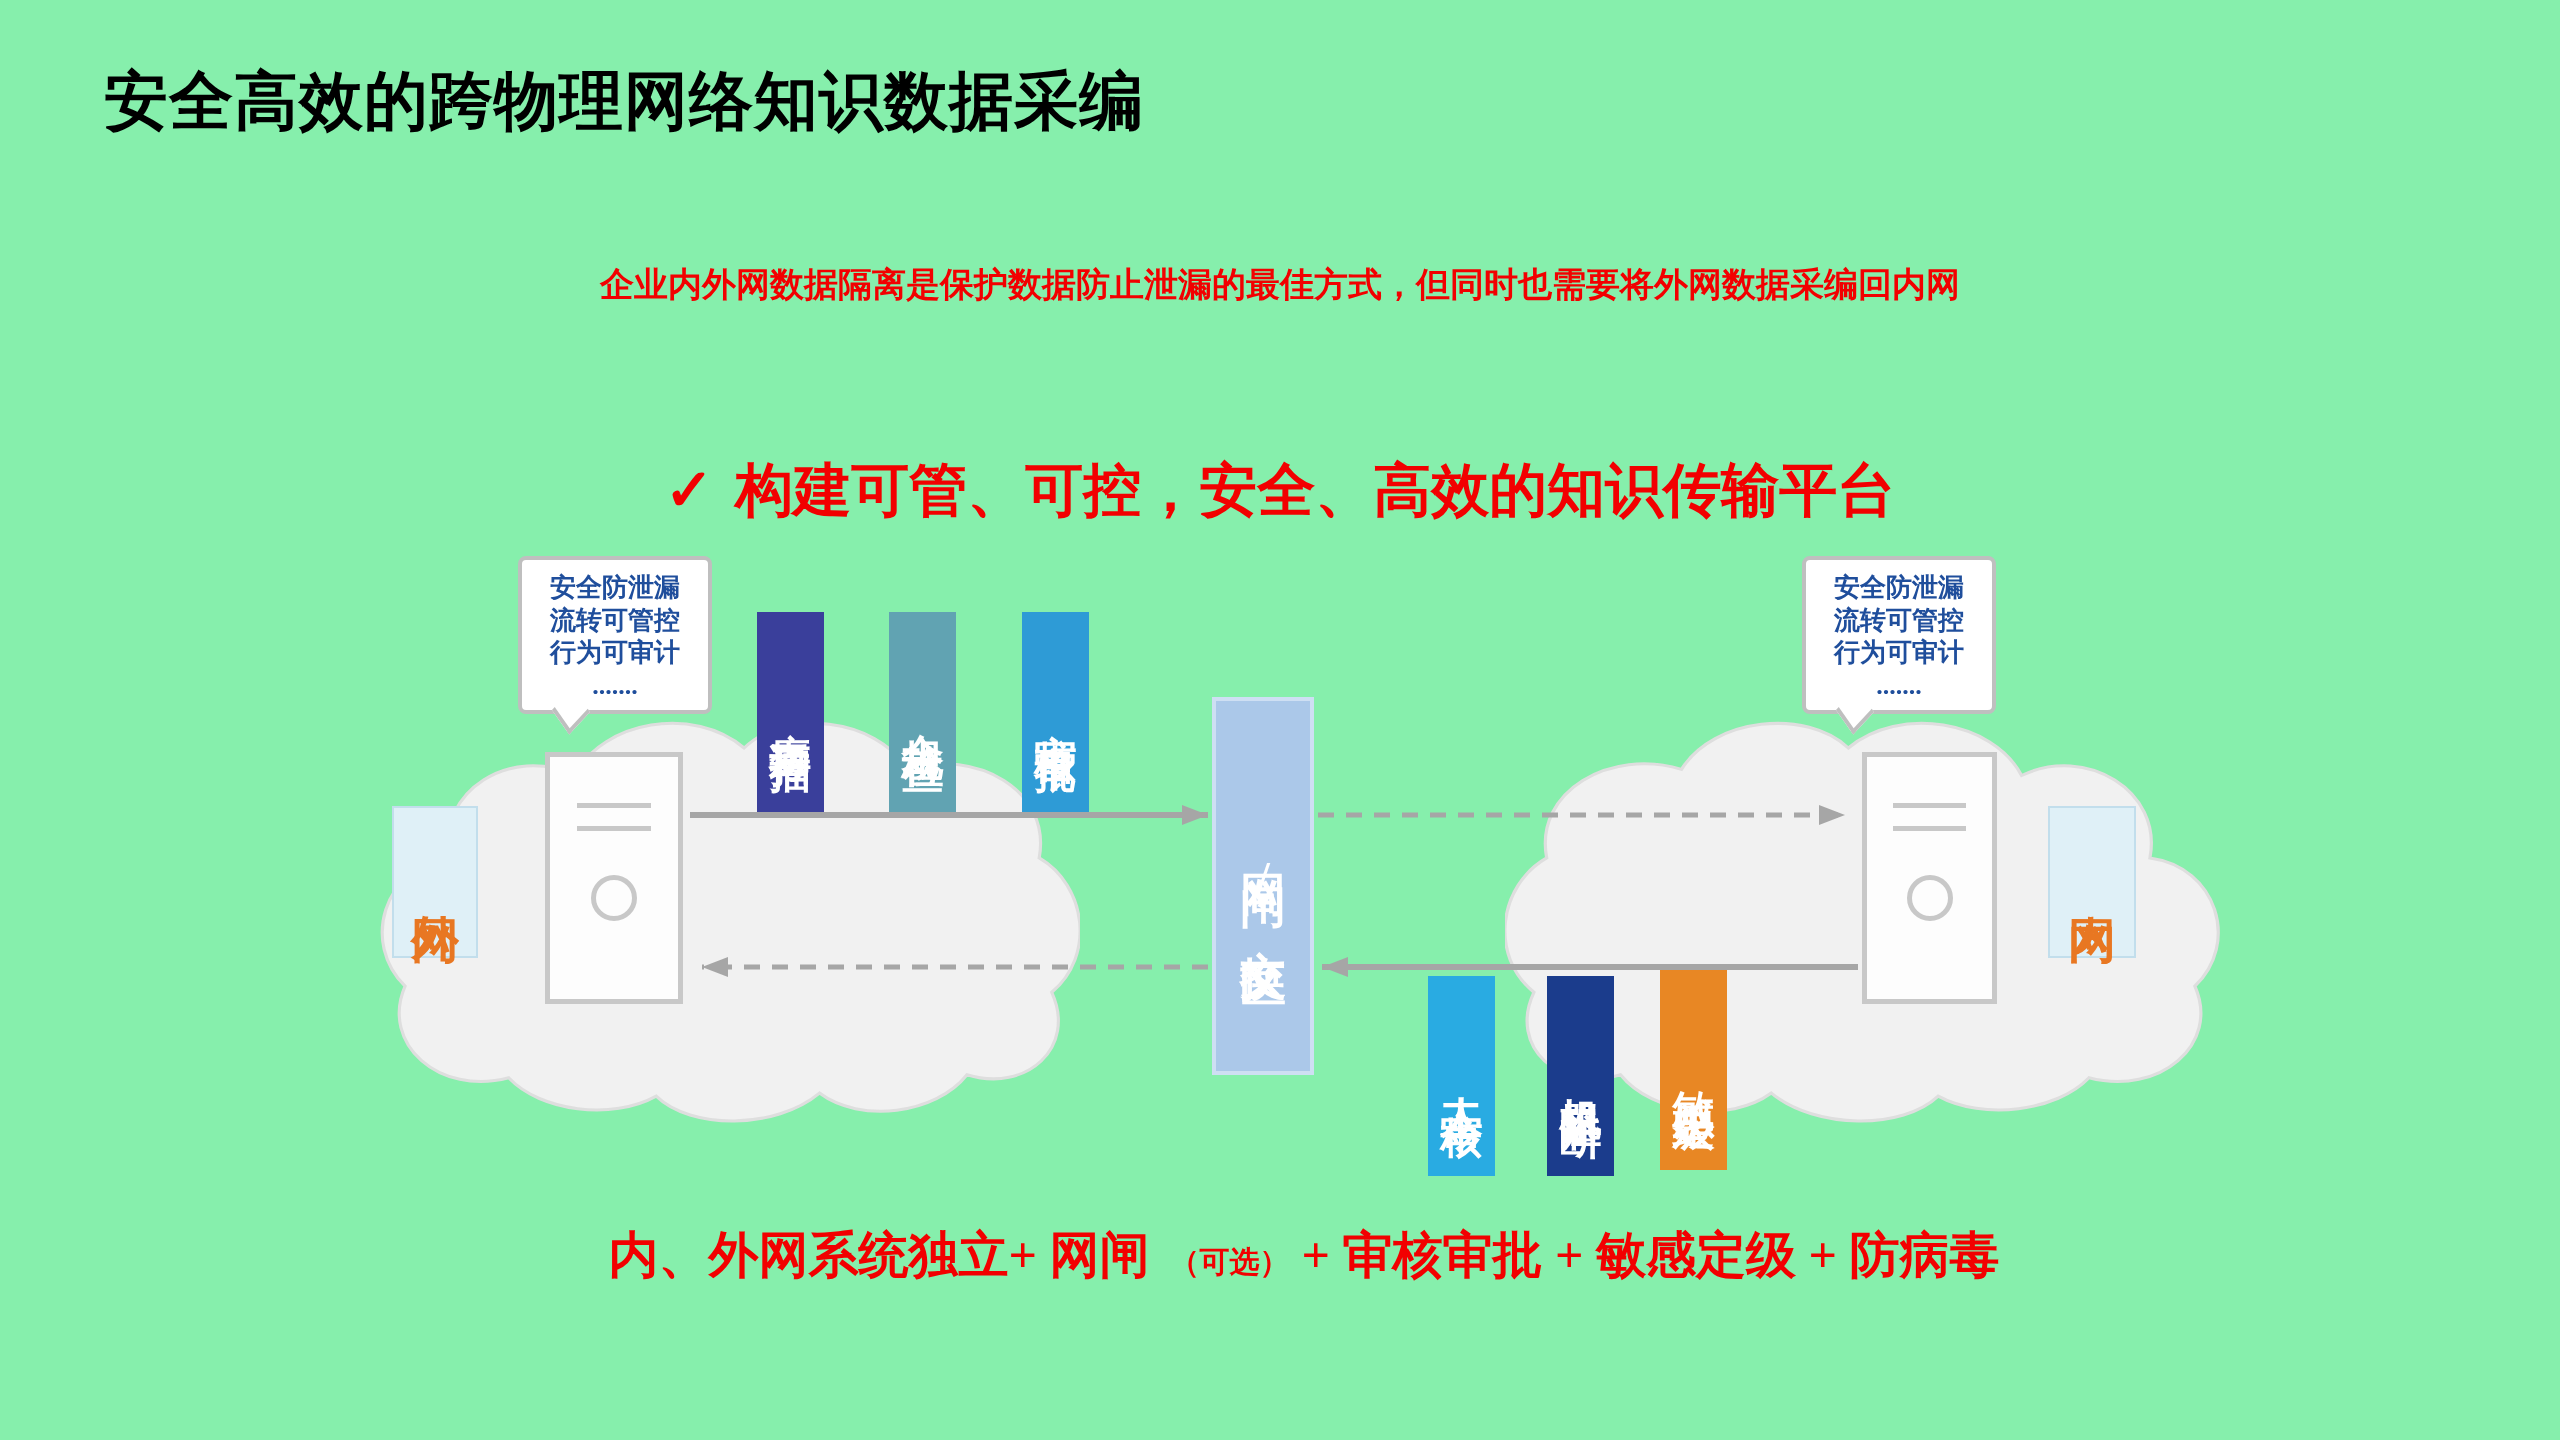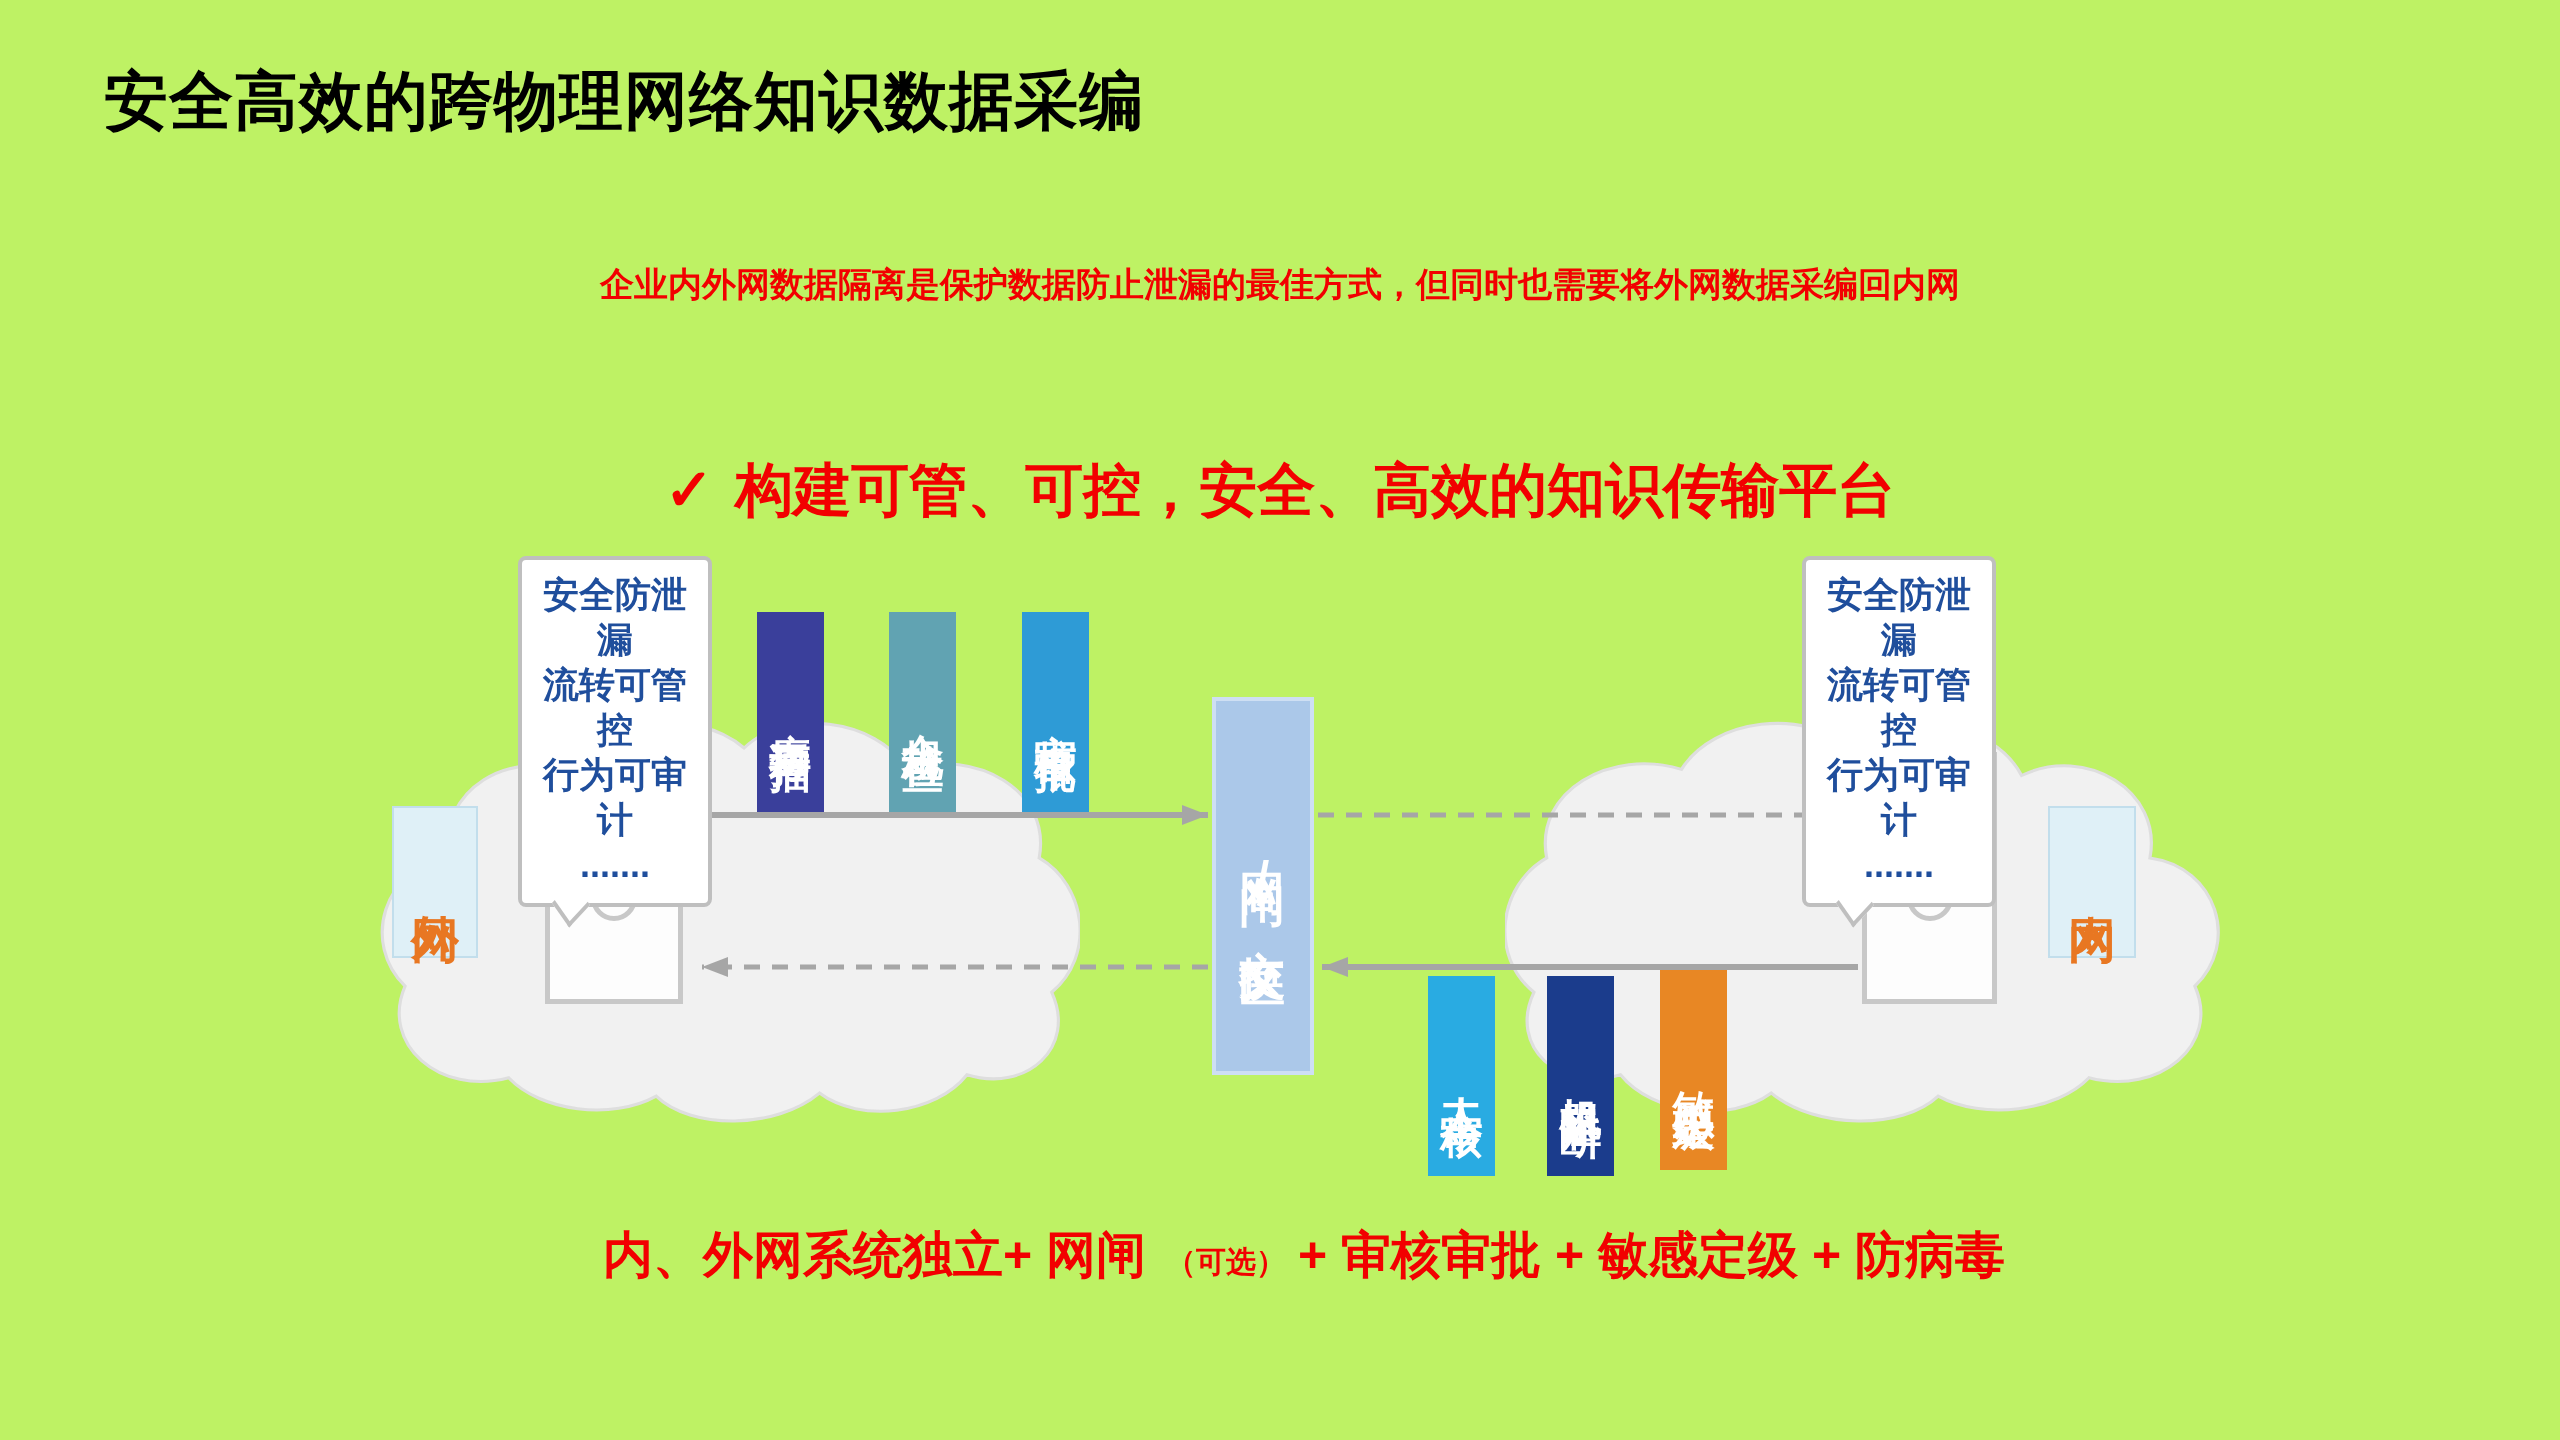--- a/index.html
+++ b/index.html
@@ -1,19 +1,19 @@
 <!DOCTYPE html>
 <html><head>
 <meta charset="utf-8">
 <style>
   html,body { margin:0; padding:0; background:#ffffff; }
   .canvas {
-    position:relative; width:2560px; height:1440px; background:#bef264;
+    position:relative; width:2560px; height:1440px; background:#86efac;
     overflow:hidden;
-    font-family:Liberation Sans, sans-serif;
+    font-family:Liberation Serif, serif;
   }
   
   .title {
     position:absolute; left:104px; top:58px;
     font-size:64px; font-weight:bold; color:#000; letter-spacing:1px;
     white-space:nowrap;
   }
   .subtitle {
     position:absolute; left:0; right:0; top:262px;
     text-align:center; font-size:34px; font-weight:bold; color:#F20000;
@@ -57,22 +57,22 @@
     z-index:4; background:#DFF0F7; border:2px solid #C2DEEC; box-sizing:border-box;
   }
   .netlabel .vspan {
     writing-mode:vertical-rl; text-orientation:upright;
     color:#E87722; font-weight:bold; font-size:48px; letter-spacing:5px;
   }
   
   .bubble {
     position:absolute; z-index:5; width:162px;
     background:#fff; border:4px solid #BFBFBF; border-radius:8px;
-    padding:12px 12px 16px; text-align:center;
-    color:#1F4E9C; font-weight:bold; font-size:36px; line-height:1.25;
+    padding:12px 12px 8px; text-align:center;
+    color:#1F4E9C; font-weight:bold; font-size:26px; line-height:1.25;
   }
   .bubble .tail {
     position:absolute; left:34px; bottom:-16px; width:26px; height:26px;
     background:#fff; border-right:4px solid #BFBFBF; border-bottom:4px solid #BFBFBF;
     transform:rotate(55deg) skewX(12deg);
   }
   
   .footer {
     position:absolute; left:0; right:0; top:1222px;
     text-align:center; font-size:50px; font-weight:bold; color:#F20000;

